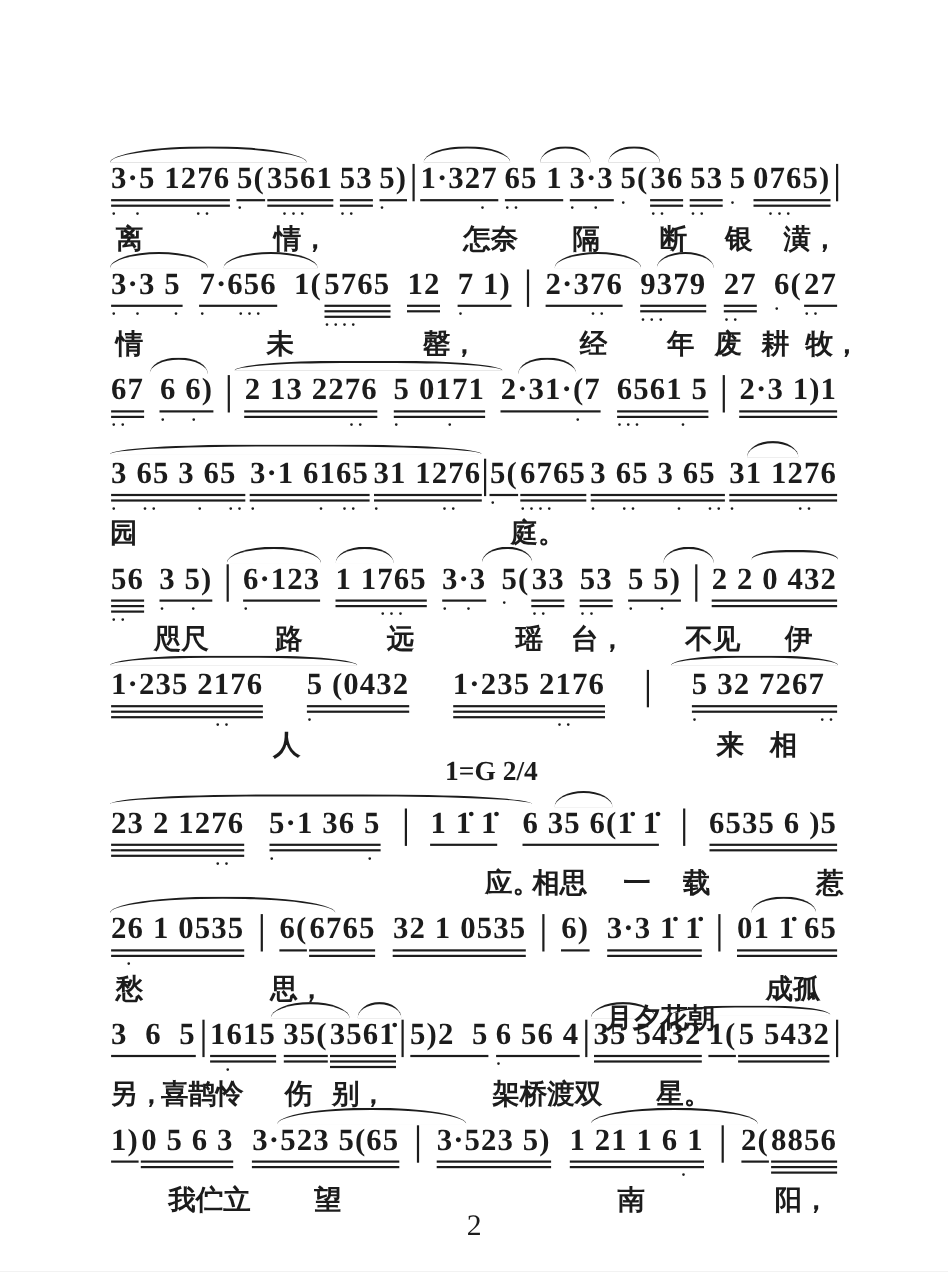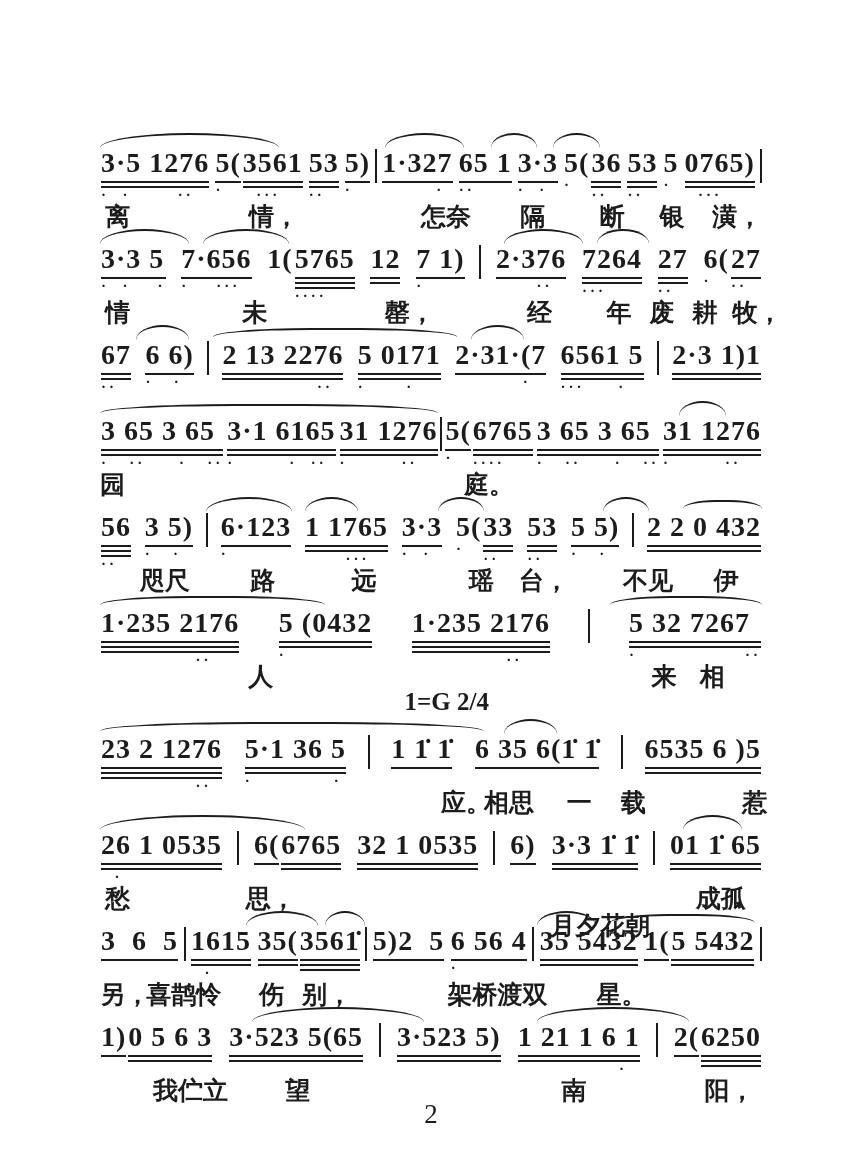--- a/index.html
+++ b/index.html
@@ -193,21 +193,21 @@
           <i class="bar"></i>
           <span class="grp">
             <span class="tok">
               <span class="tx">2·376</span>
               <i class="ln"></i>
               <span class="dots">      ··</span>
             </span>
           </span>
           <span class="grp">
             <span class="tok">
-              <span class="tx">7264</span>
+              <span class="tx">9379</span>
               <i class="ln"></i>
               <i class="ln"></i>
               <span class="dots">···</span>
             </span>
           </span>
           <span class="grp">
             <span class="tok">
               <span class="tx">27</span>
               <i class="ln"></i>
               <i class="ln"></i>
@@ -732,21 +732,21 @@
               <span class="dots">               ·</span>
             </span>
           </span>
           <i class="bar"></i>
           <span class="grp">
             <span class="tok">
               <span class="tx">2(</span>
               <i class="ln"></i>
             </span>
             <span class="tok">
-              <span class="tx">6250</span>
+              <span class="tx">8856</span>
               <i class="ln"></i>
               <i class="ln"></i>
               <i class="ln"></i>
             </span>
           </span>
         </div>
         <div class="lrow">
           <span class="lyr" style="left: 8%;">我伫立</span>
           <span class="lyr" style="left: 28%;">望</span>
           <span class="lyr" style="left: 69.7%;">南</span>

